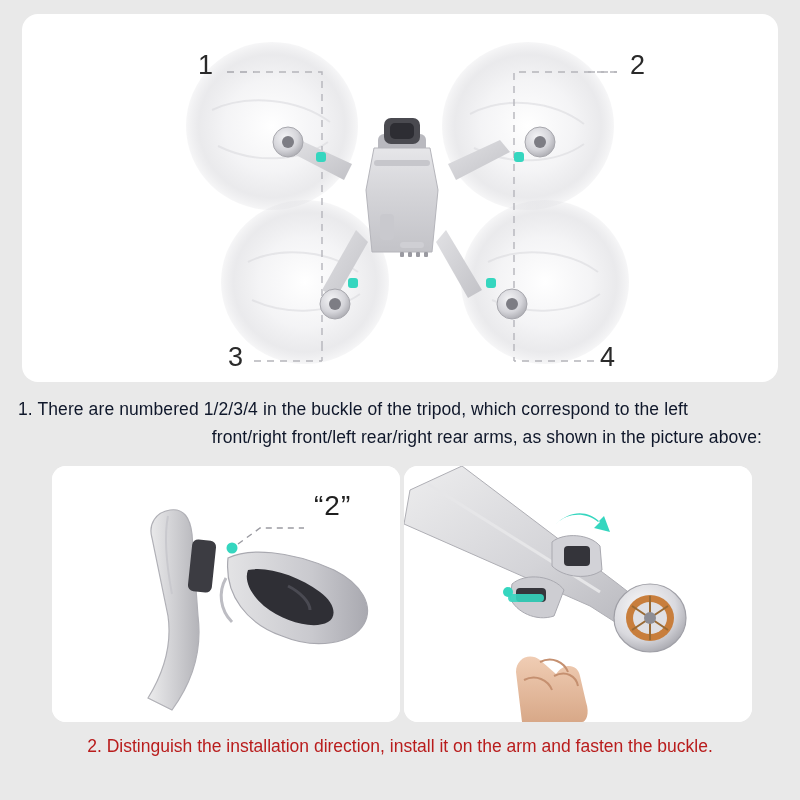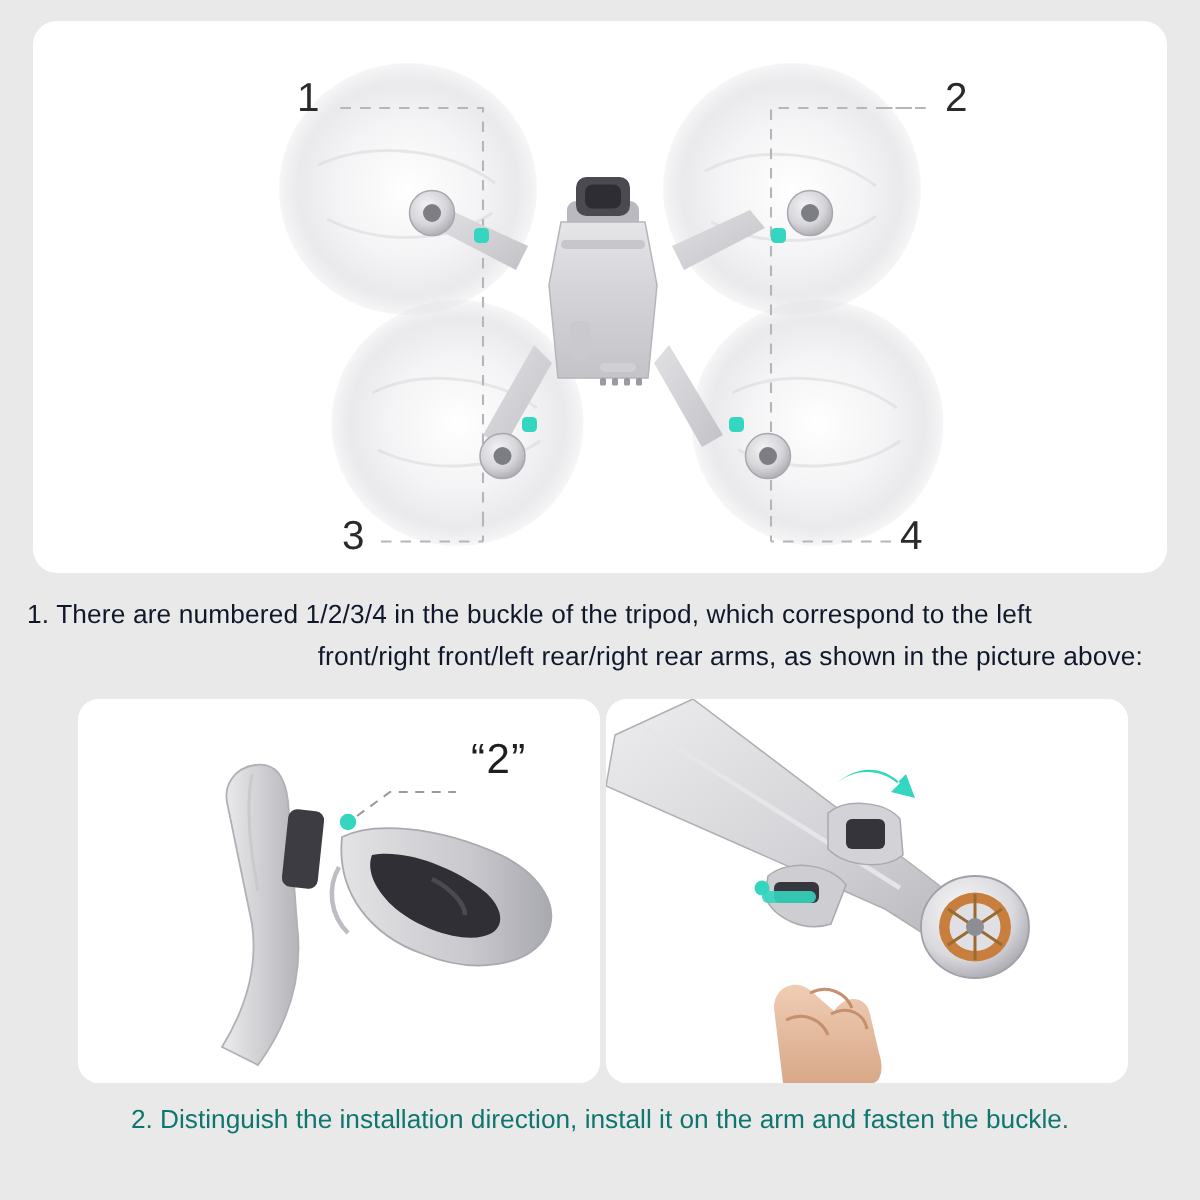--- a/index.html
+++ b/index.html
@@ -79,21 +79,21 @@
     letter-spacing: 1px;
   }
 
   
   .caption-2 {
     position: absolute;
     left: 0; top: 736px;
     width: 800px;
     text-align: center;
     font-size: 17.5px;
-    color: #0f766e;
+    color: #b91c1c;
   }
 </style>
 </head>
 <body>
 
 <div class="page">
 
   <div class="panel-top">
     <div class="drone-stage">
 

